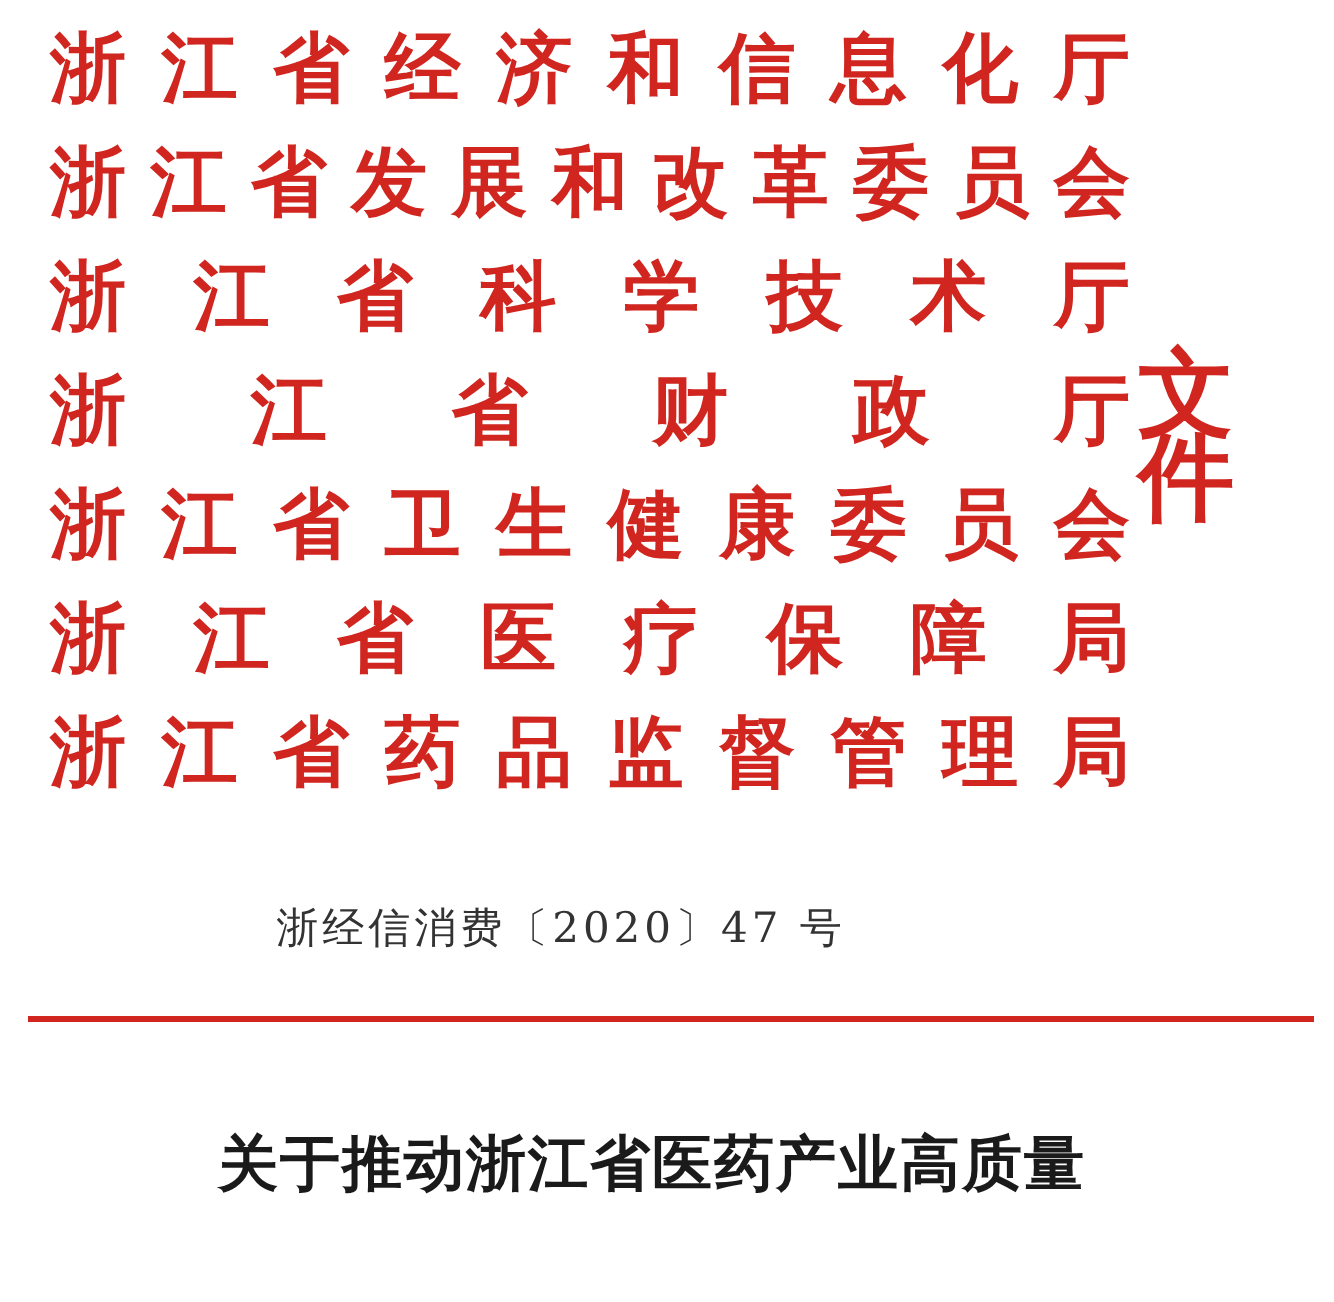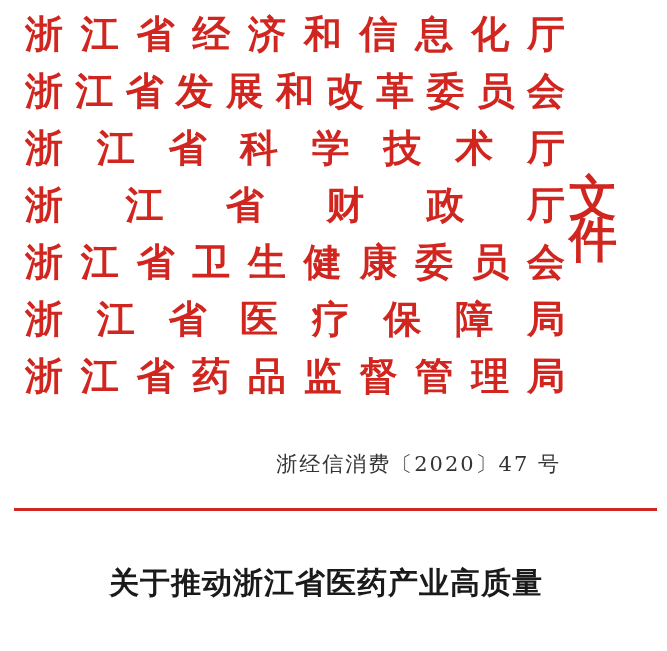--- a/index.html
+++ b/index.html
@@ -46,21 +46,21 @@
     letter-spacing:2px;
     line-height:42px;
     margin-top:28px;
   }
   
   .ref-number{
     position:absolute;
     top:450px;
     left:0;
     width:561px;
-    text-align:right;
+    text-align:center;
     font-size:21px;
     color:var(--ref-color);
     letter-spacing:2px;
   }
   
   .divider{
     position:absolute;
     left:14px;
     top:508px;
     width:643px;

